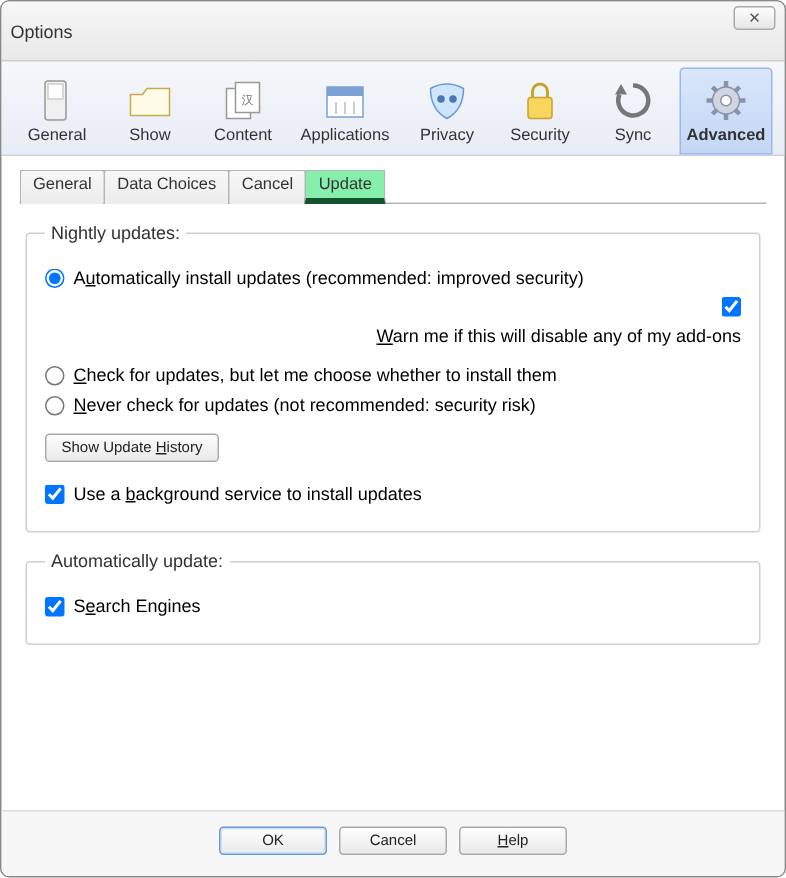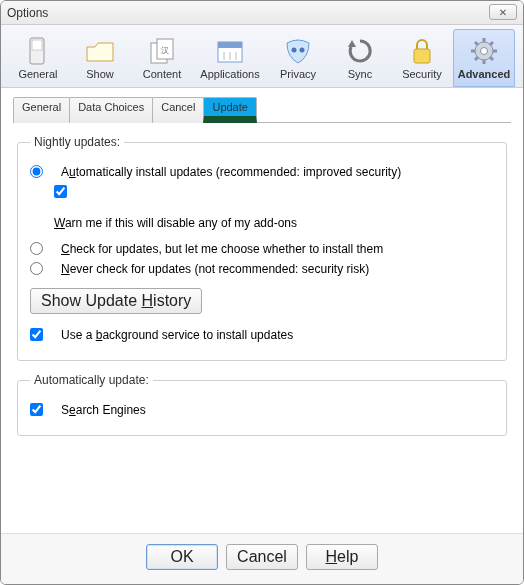--- a/index.html
+++ b/index.html
@@ -12,21 +12,21 @@
     width: 524px;
     height: 585px;
     border: 1px solid #888;
     border-radius: 6px;
     overflow: hidden;
     display: flex;
     flex-direction: column;
   }
   
   .titlebar {
-    height: 24px;
+    height: 40px;
     background: linear-gradient(#f7f7f7, #e9e9e9);
     border-bottom: 1px solid #ccc;
     display: flex;
     align-items: center;
     padding: 10px 6px;
     position: relative;
   }
   .titlebar-title { color: #333; }
   .titlebar-close {
     position: absolute;
@@ -92,57 +92,57 @@
     margin-right: -1px;
     background: linear-gradient(#f7f7f7, #ececec);
     position: relative;
     top: 1px;
     cursor: default;
     font-size: 11px;
     color: #333;
     border-radius: 2px 2px 0 0;
   }
   .subtab.active {
-    background: #0ea5e9;
-    border-bottom: 7px solid #14532d;
+    background: #86efac;
+    border-bottom: 4px solid #14532d;
     z-index: 2;
   }
   
   .panel {
     flex: 1;
     padding: 12px 4px;
   }
   fieldset {
     border: 1px solid #cfcfcf;
     border-radius: 3px;
     margin: 0 0 12px 0;
     padding: 10px 12px 12px 12px;
   }
   legend {
     padding: 0 4px;
     color: #333;
     margin-top: 36px;
   }
   .radio-row, .check-row {
     display: flex;
-    align-items: flex-start;
-    gap: 18px;
+    align-items: flex-end;
+    gap: 6px;
     margin: 6px 0;
   }
   .sub-check {
     margin-left: 24px;
     flex-direction: column;
   }
   .btn {
     border: 1px solid #a9a9a9;
     background: linear-gradient(#fdfdfd, #eaeaea);
     border-radius: 3px;
     padding: 3px 10px;
     font-family: inherit;
-    font-size: 16px;
+    font-size: 10px;
     cursor: default;
     color: #222;
   }
   .history-btn { margin: 6px 0 8px 0; }
   input[type=radio], input[type=checkbox] {
     margin: 0;
     width: 13px;
     height: 13px;
   }
   label u { text-decoration: underline; }
@@ -223,36 +223,36 @@
           <path d="M4 6 q11 -6 22 0 q0 14 -11 20 q-11 -6 -11 -20 z" fill="#cfe5fb" stroke="#6a9ad6"></path>
           <circle cx="11" cy="13" r="2.5" fill="#4a77b3"></circle>
           <circle cx="19" cy="13" r="2.5" fill="#4a77b3"></circle>
         </svg>
     </div>
     <div>Privacy</div>
   </div>
 
   <div class="cat">
     <div class="icon-wrap">
+      <svg width="24" height="28">
+          <rect x="4" y="12" width="16" height="14" rx="2" fill="#f7d65b" stroke="#c9a328"></rect>
+          <path d="M7 12 v-4 a5 5 0 0 1 10 0 v4" fill="none" stroke="#c9a328" stroke-width="2"></path>
+        </svg>
+    </div>
+    <div>Security</div>
+  </div>
+
+  <div class="cat">
+    <div class="icon-wrap">
       <svg width="28" height="28">
           <path d="M14 4 a10 10 0 1 1 -9 6" fill="none" stroke="#777" stroke-width="3"></path>
           <polygon points="2,10 10,10 6,3" fill="#777"></polygon>
         </svg>
     </div>
     <div>Sync</div>
-  </div>
-
-  <div class="cat">
-    <div class="icon-wrap">
-      <svg width="24" height="28">
-          <rect x="4" y="12" width="16" height="14" rx="2" fill="#f7d65b" stroke="#c9a328"></rect>
-          <path d="M7 12 v-4 a5 5 0 0 1 10 0 v4" fill="none" stroke="#c9a328" stroke-width="2"></path>
-        </svg>
-    </div>
-    <div>Security</div>
   </div>
 
   <div class="cat selected">
     <div class="icon-wrap">
       <svg width="28" height="28">
           <circle cx="14" cy="14" r="9" fill="#d0d6e0" stroke="#8892a8"></circle>
           <circle cx="14" cy="14" r="3.5" fill="#fff" stroke="#8892a8"></circle>
       <g stroke="#8892a8" stroke-width="3">
             <line x1="14" y1="1" x2="14" y2="5"></line>
             <line x1="14" y1="23" x2="14" y2="27"></line>

